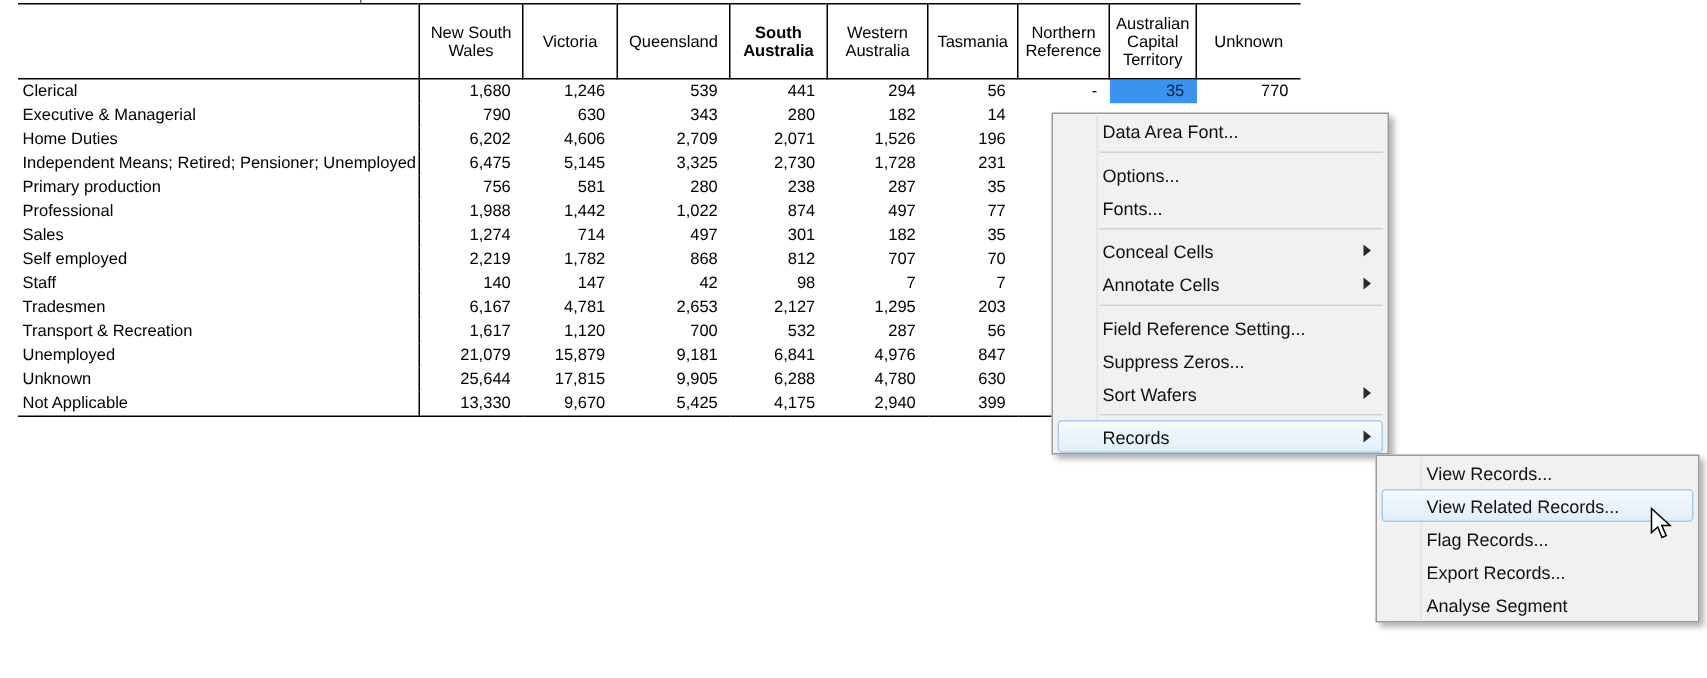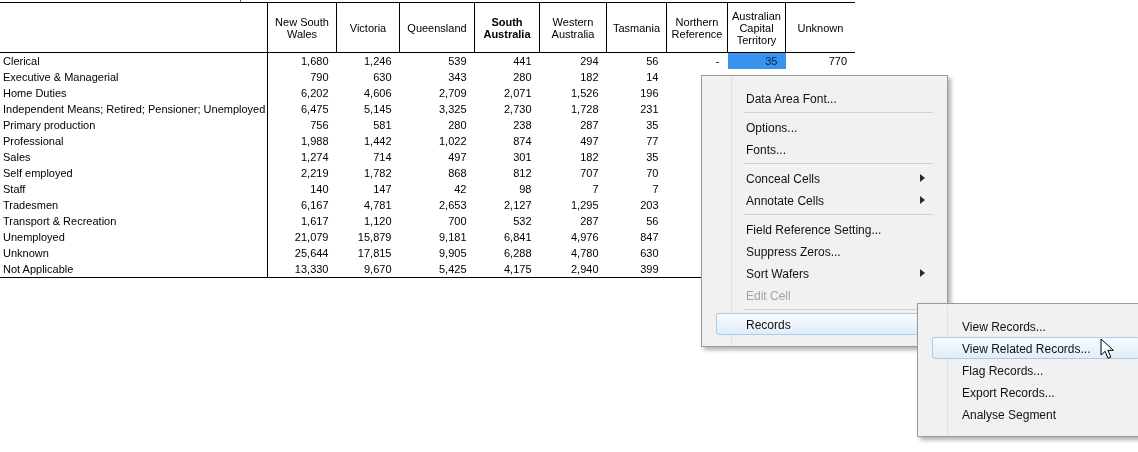--- a/index.html
+++ b/index.html
@@ -8,21 +8,21 @@
     background:#FFFFFF;
     font-family:"Liberation Sans", sans-serif;
   }
   .screen{position:absolute;inset:0;}
 
   
   .top-tick{position:absolute;left:240px;top:0;width:1px;height:3px;background:#666;}
 
   
   table.dtable{
-    position:absolute;left:0;top:2px;
+    position:absolute;left:12px;top:2px;
     border-collapse:collapse;table-layout:fixed;
     width:806px;
     font-size:11px;color:#000;padding-left:40px;
   }
   table.dtable{border-top:1px solid #000;}
   .dtable thead th{
     height:49px;vertical-align:middle;text-align:center;
     font-weight:normal;line-height:12px;
     border-bottom:1px solid #000;border-right:1px solid #000;
     padding:0 2px;background:#fff;
@@ -40,21 +40,21 @@
   .dtable tbody tr:last-child th,
   .dtable tbody tr:last-child td{border-bottom:1px solid #000;}
   .dtable td.sel{background:#3B93F0;color:#00224A;}
 
   
   .menu{
     position:absolute;background:#F1F1F1;
     border:1px solid #9B9B9B;
     box-shadow:3px 3px 4px rgba(0,0,0,0.30);
     font-size:12px;color:#111;z-index:10;
-    padding:11px;
+    padding:0;
   }
   .menu .gutter{
     position:absolute;left:29px;top:1px;bottom:1px;width:1px;background:#E2E2E2;
   }
   .menu-item{
     position:relative;height:22px;line-height:20px;
     margin:0 3px;padding:1px 12px 1px 29px;
     box-sizing:border-box;white-space:nowrap;
     border:1px solid transparent;border-radius:3px;
   }
@@ -282,21 +282,20 @@
       <div class="menu-sep"></div>
       <div class="menu-item"><span>Options...</span></div>
       <div class="menu-item"><span>Fonts...</span></div>
       <div class="menu-sep"></div>
       <div class="menu-item"><span>Conceal Cells</span><span class="arrow"></span></div>
       <div class="menu-item"><span>Annotate Cells</span><span class="arrow"></span></div>
       <div class="menu-sep"></div>
       <div class="menu-item"><span>Field Reference Setting...</span></div>
       <div class="menu-item"><span>Suppress Zeros...</span></div>
       <div class="menu-item"><span>Sort Wafers</span><span class="arrow"></span></div>
-      <div class="menu-item disabled"><span>Edit Cell</span></div>
       <div class="menu-sep"></div>
       <div class="menu-item highlighted"><span>Records</span><span class="arrow"></span></div>
     </div>
 
   <div class="menu" id="records-submenu">
     <div class="gutter"></div>
   <div class="menu-item"><span>View Records...</span></div>
       <div class="menu-item highlighted"><span>View Related Records...</span></div>
       <div class="menu-item"><span>Flag Records...</span></div>
       <div class="menu-item"><span>Export Records...</span></div>

